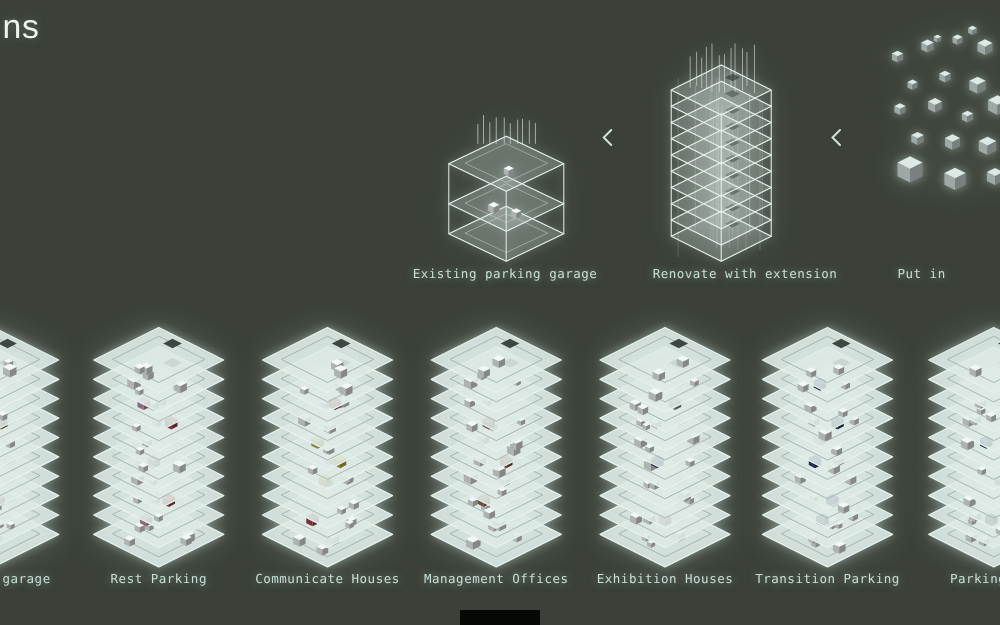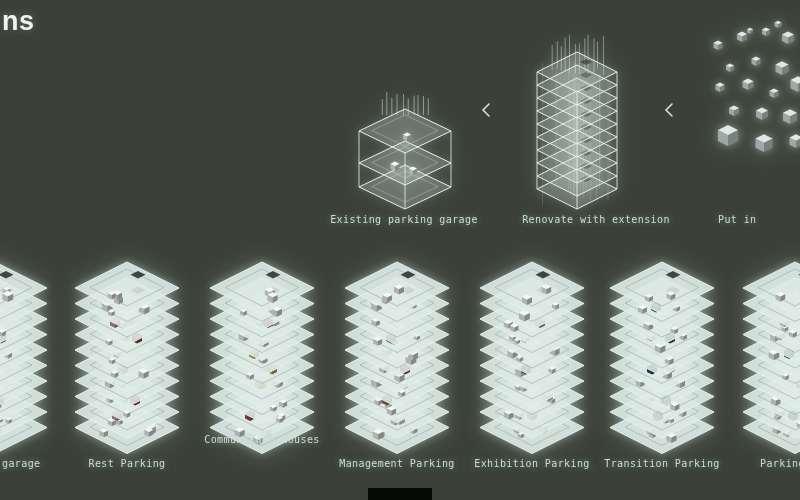--- a/index.html
+++ b/index.html
@@ -2,21 +2,21 @@
 <html><head>
 <meta charset="utf-8">
 <style>
   *{margin:0;padding:0;box-sizing:border-box}
   html,body{width:800px;height:500px;overflow:hidden}
   body{position:relative;background:#3b4138;font-family:"DejaVu Sans Mono",monospace}
   .abs{position:absolute}
   svg.abs{position:absolute;overflow:hidden}
   .glow{filter:drop-shadow(0 0 4px rgba(213,238,230,.45)) drop-shadow(0 0 12px rgba(213,238,230,.22))}
   .heading{position:absolute;left:2px;top:6px;color:#eef3f0;font-family:"Liberation Sans",sans-serif;
-           font-weight:bold;font-size:27px;letter-spacing:.5px;text-shadow:0 0 8px rgba(220,240,232,.25)}
+           font-weight:normal;font-size:27px;letter-spacing:.5px;text-shadow:0 0 8px rgba(220,240,232,.25)}
   .fig-label{position:absolute;color:#c9ded6;font-size:10px;letter-spacing:.4px;text-align:right;
              white-space:nowrap;text-shadow:0 0 7px rgba(190,225,214,.5)}
   .centered{transform:translateX(-50%)}
   .arrow{position:absolute;cursor:pointer;padding:2px}
   .blackbar{position:absolute;left:368px;top:488px;width:64px;height:12px;background:#060806}
 </style>
 </head>
 <body>
 
 <div class="heading">ns</div>
@@ -1004,19 +1004,19 @@
     <polygon points="78.48601251714679,45.86442108989991 82.47407407407408,47.85845186836356 82.47407407407408,43.47158415574353 78.48601251714679,41.47755337727989" fill="rgb(174,179,176)"></polygon>
     <polygon points="82.47407407407408,47.85845186836356 86.46213563100137,45.86442108989991 86.46213563100137,41.47755337727989 82.47407407407408,43.47158415574353" fill="rgb(133,136,135)"></polygon>
     <polygon points="82.47407407407408,39.48352259881623 86.46213563100137,41.477553377279875 82.47407407407408,43.47158415574353 78.48601251714679,41.477553377279875" fill="#f2f8f5"></polygon>
     <polygon points="50.567076045953364,45.37324961313909 55.385802469135804,47.78261282473031 55.385802469135804,42.48201375922962 50.567076045953364,40.0726505476384" fill="rgb(174,179,176)"></polygon>
     <polygon points="55.385802469135804,47.78261282473031 60.204528892318244,45.37324961313909 60.204528892318244,40.0726505476384 55.385802469135804,42.48201375922962" fill="rgb(133,136,135)"></polygon>
     <polygon points="55.385802469135804,37.66328733604718 60.204528892318244,40.0726505476384 55.385802469135804,42.48201375922962 50.567076045953364,40.0726505476384" fill="#f2f8f5"></polygon>
   </svg>
 
 <div class="fig-label" style="left:2px;top:458px">garage</div>
 <div class="fig-label centered" style="left:127px;top:458px">Rest Parking</div>
-<div class="fig-label centered" style="left:262px;top:434px">Communicate Houses</div>
-<div class="fig-label centered" style="left:397px;top:458px">Management Parking</div>
-<div class="fig-label centered" style="left:532px;top:458px">Exhibition Parking</div>
+<div class="fig-label centered" style="left:262px;top:458px">Communicate Houses</div>
+<div class="fig-label centered" style="left:397px;top:458px">Management Offices</div>
+<div class="fig-label centered" style="left:532px;top:458px">Exhibition Houses</div>
 <div class="fig-label centered" style="left:662px;top:458px">Transition Parking</div>
 <div class="fig-label" style="left:760px;top:458px">Parking</div>
 
 <div class="blackbar"></div>
 
 </body></html>

